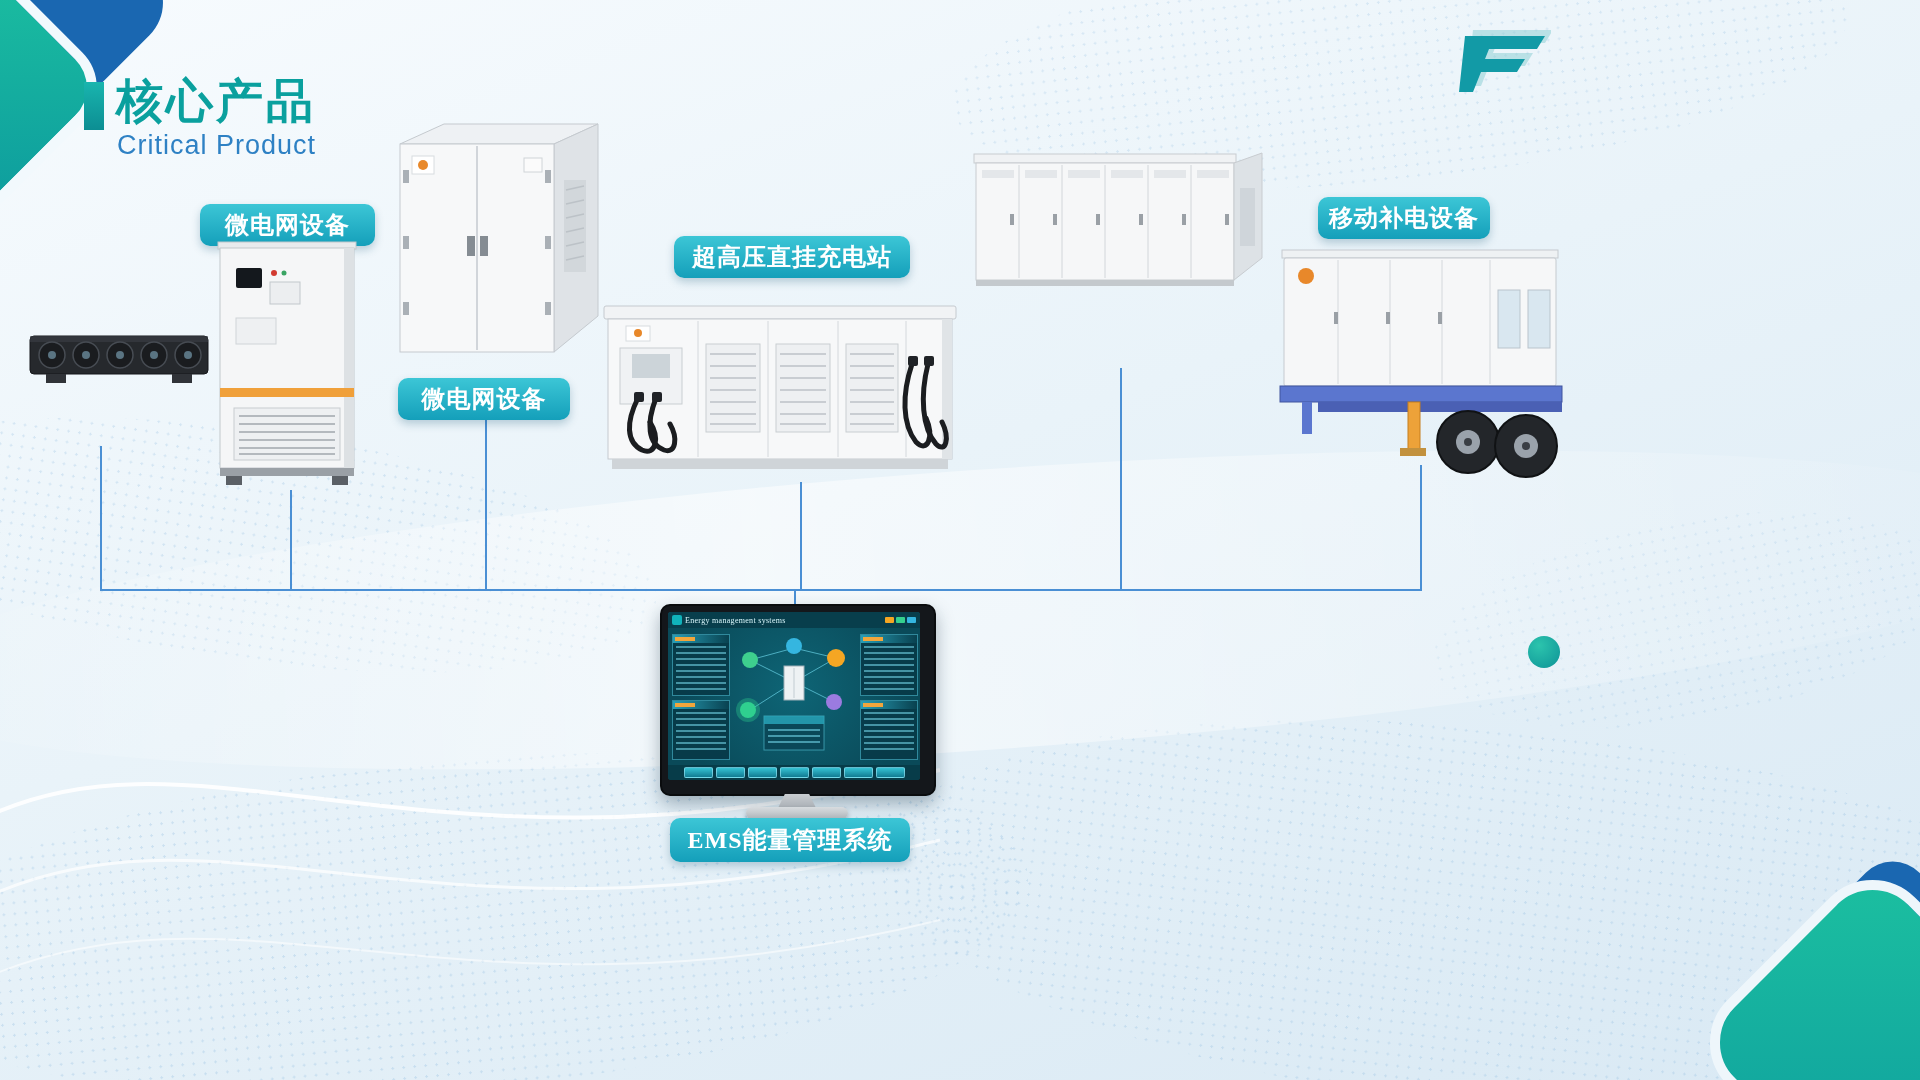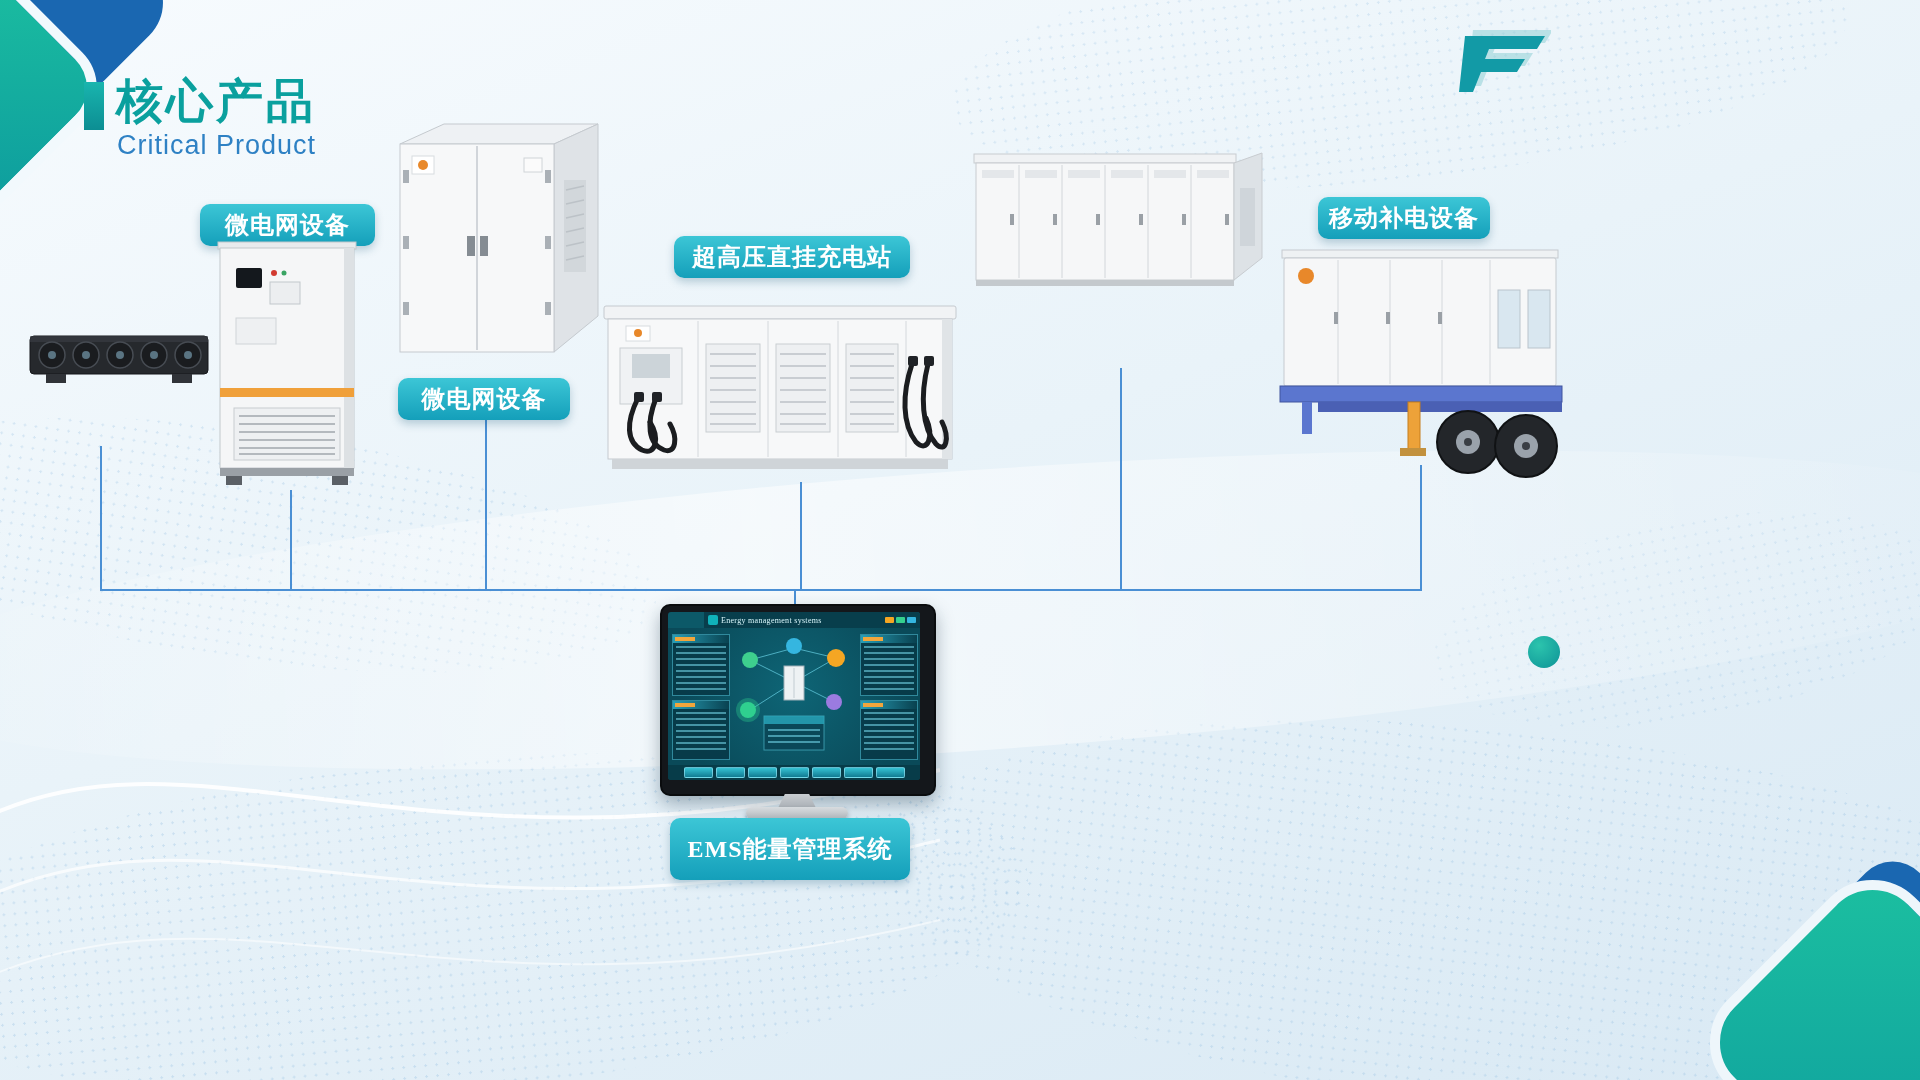--- a/index.html
+++ b/index.html
@@ -46,21 +46,21 @@
   
   .monitor{position:absolute;left:660px;top:604px;width:272px;height:216px;}
   .m-frame{position:absolute;left:0;top:0;width:272px;height:188px;background:#14171b;
     border:2px solid #0a0c0e;border-radius:10px;box-shadow:0 8px 18px rgba(20,50,70,.35);}
   .m-screen{position:absolute;left:8px;top:8px;width:252px;height:168px;background:#0c5968;
     border-radius:3px;overflow:hidden;display:flex;flex-direction:column;}
   .m-neck{position:absolute;left:118px;top:190px;width:38px;height:14px;
     background:linear-gradient(180deg,#c9cdd1,#a9afb5);clip-path:polygon(18% 0,82% 0,100% 100%,0 100%);}
   .m-base{position:absolute;left:86px;top:203px;width:102px;height:12px;border-radius:7px;
     background:linear-gradient(180deg,#d8dcdf,#b2b8bd);box-shadow:0 3px 5px rgba(20,50,70,.3);}
-  .scr-header{height:16px;background:#083e4c;display:flex;align-items:center;gap:3px;padding:0 4px;flex:none;margin-left:36px;}
+  .scr-header{height:16px;background:#083e4c;display:flex;align-items:center;gap:3px;padding:0 4px;flex:none;}
   .scr-logo{width:10px;height:10px;background:#10b2ba;border-radius:2px;flex:none;}
   .scr-title{font-family:"Liberation Serif",serif;font-size:8px;color:#d9f6fb;white-space:nowrap;
     overflow:hidden;letter-spacing:.3px;}
   .scr-chip{width:9px;height:6px;border-radius:1px;flex:none;}
   .scr-body{position:relative;flex:1;background:radial-gradient(circle at 50% 45%,#0e6576,#0a4a59 80%);}
   .scr-panel{position:absolute;background:rgba(7,56,70,.85);border:1px solid rgba(90,215,240,.5);}
   .ph{height:8px;display:flex;align-items:center;padding:0 2px;
     background:linear-gradient(90deg,rgba(45,175,200,.85),rgba(45,175,200,.05));}
   .ph-accent{width:20px;height:4px;background:#f2a63c;}
   .tlines{margin:3px;background:repeating-linear-gradient(180deg,rgba(130,235,255,.5) 0 2px,rgba(0,0,0,0) 2px 6px);}
@@ -375,15 +375,15 @@
         <div class="scr-btn"></div>
         <div class="scr-btn"></div>
         <div class="scr-btn"></div>
         <div class="scr-btn"></div>
         <div class="scr-btn"></div>
       </div>
     </div>
     <div class="m-neck"></div>
     <div class="m-base"></div>
   </div>
-  <div class="pill" style="left:670px;top:818px;width:240px;height:62px;font-size:24px;">EMS能量管理系统</div>
+  <div class="pill" style="left:670px;top:818px;width:240px;height:44px;font-size:24px;">EMS能量管理系统</div>
 
 </div>
 
 </body></html>

